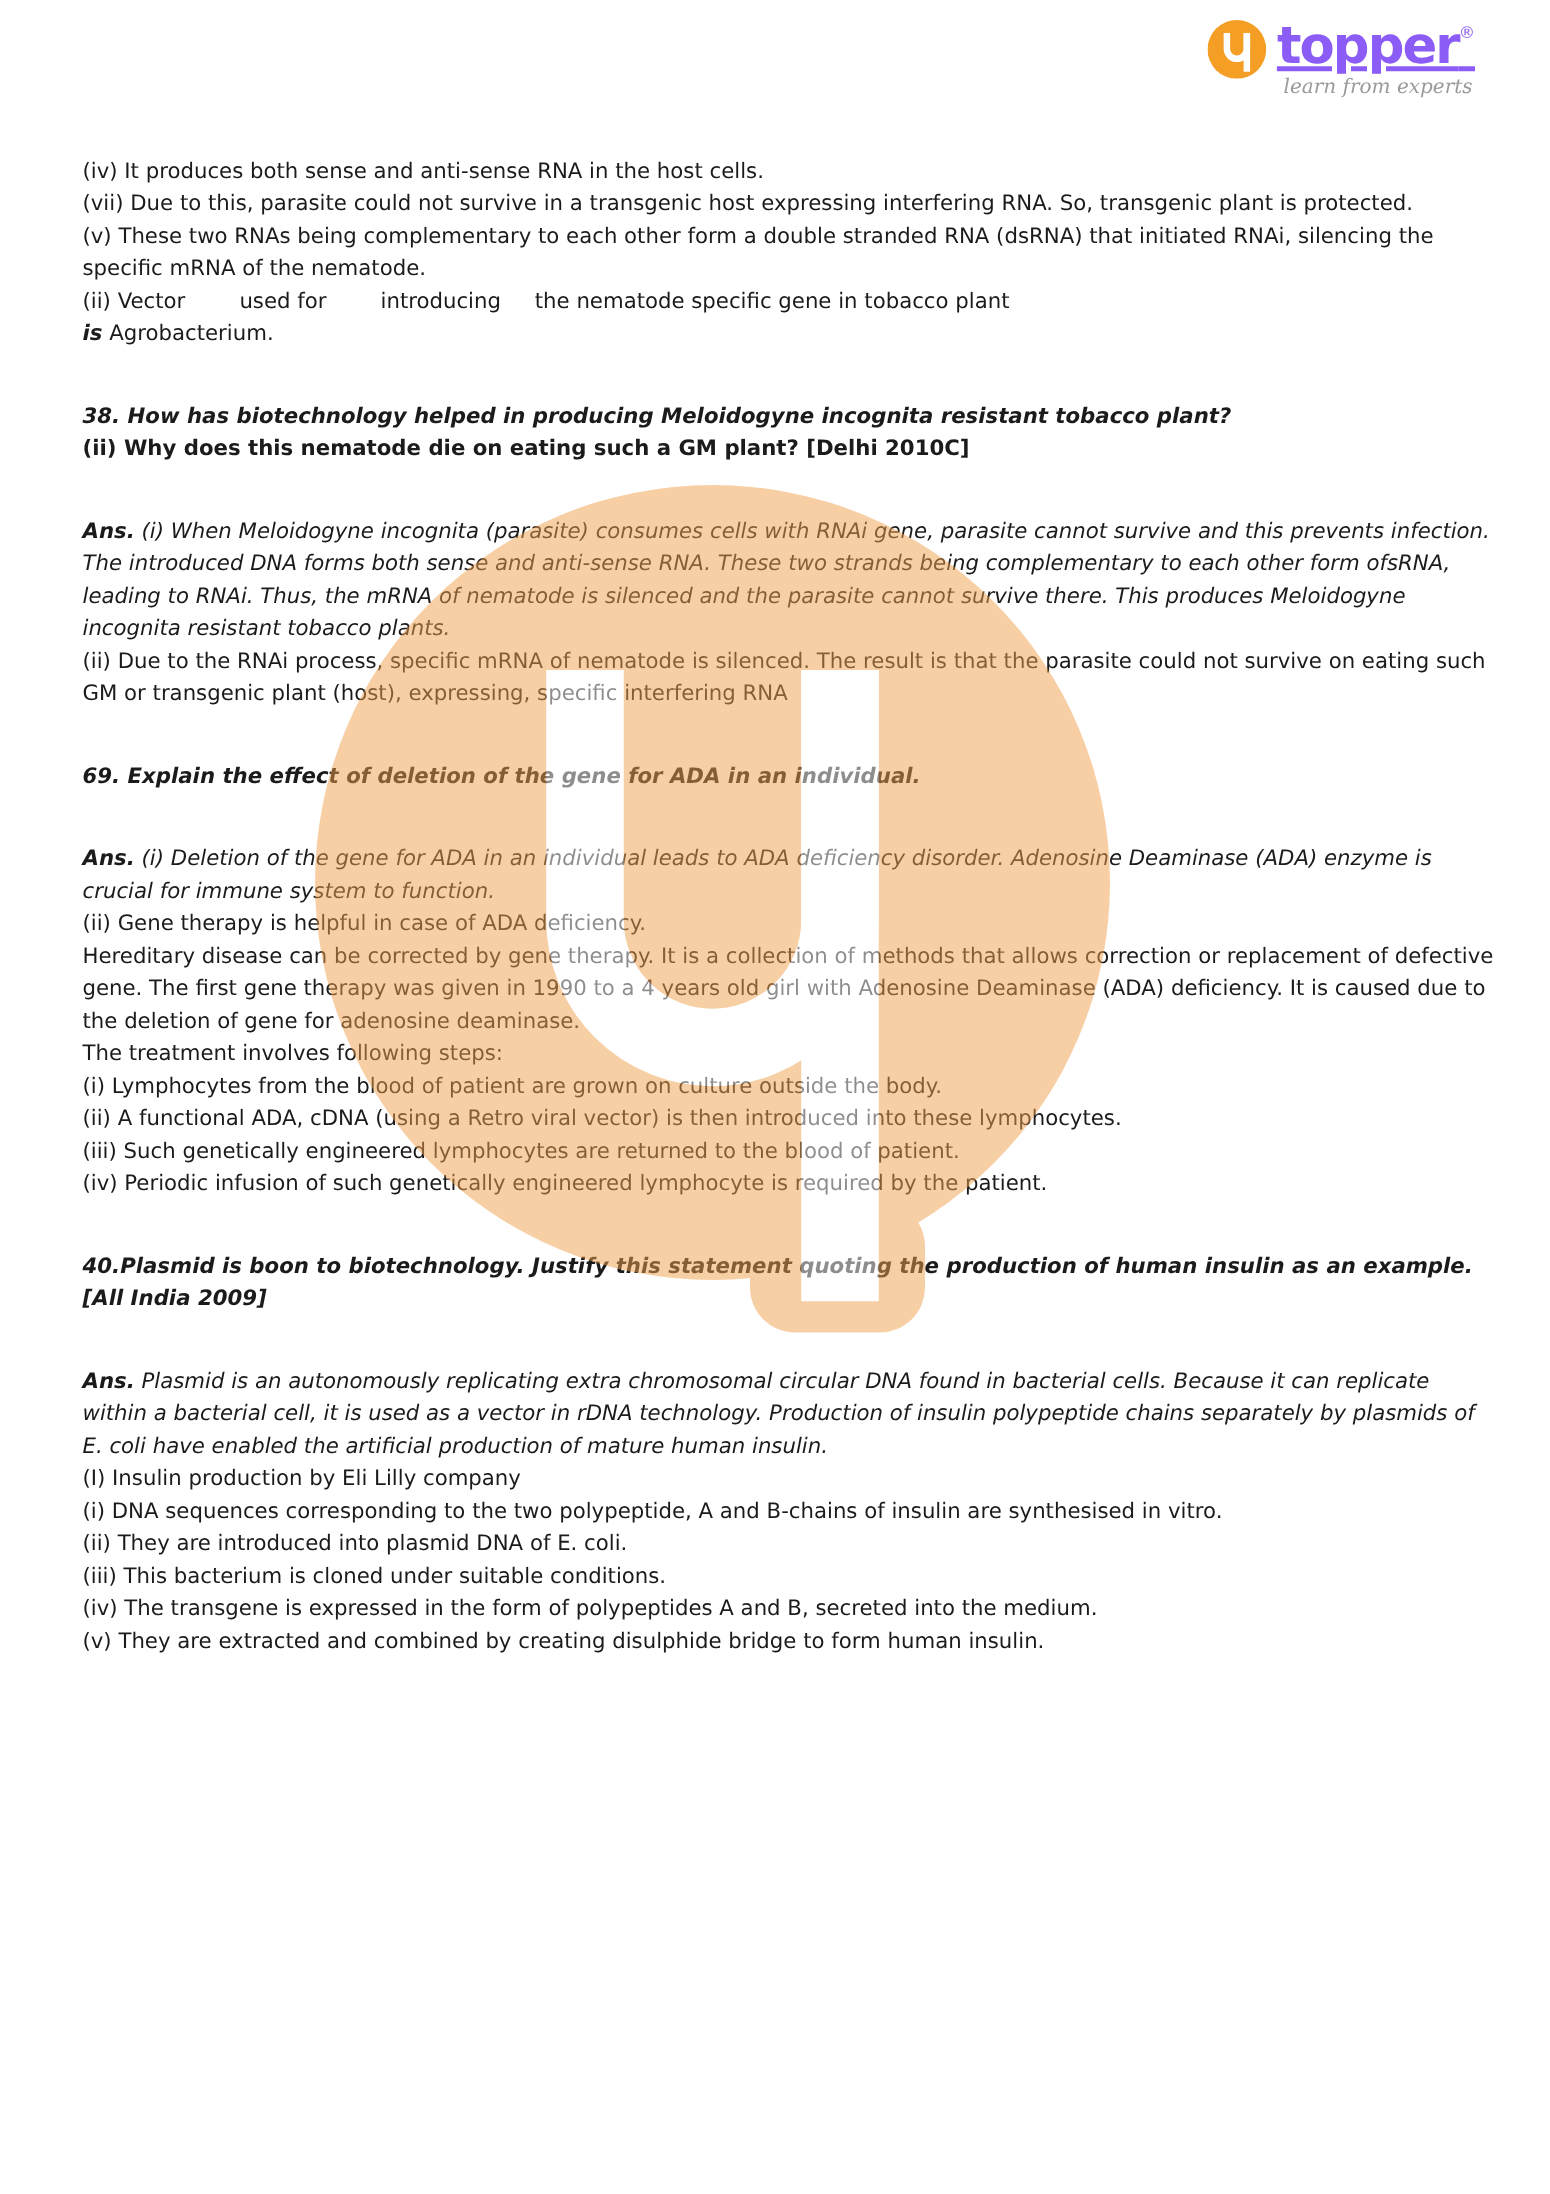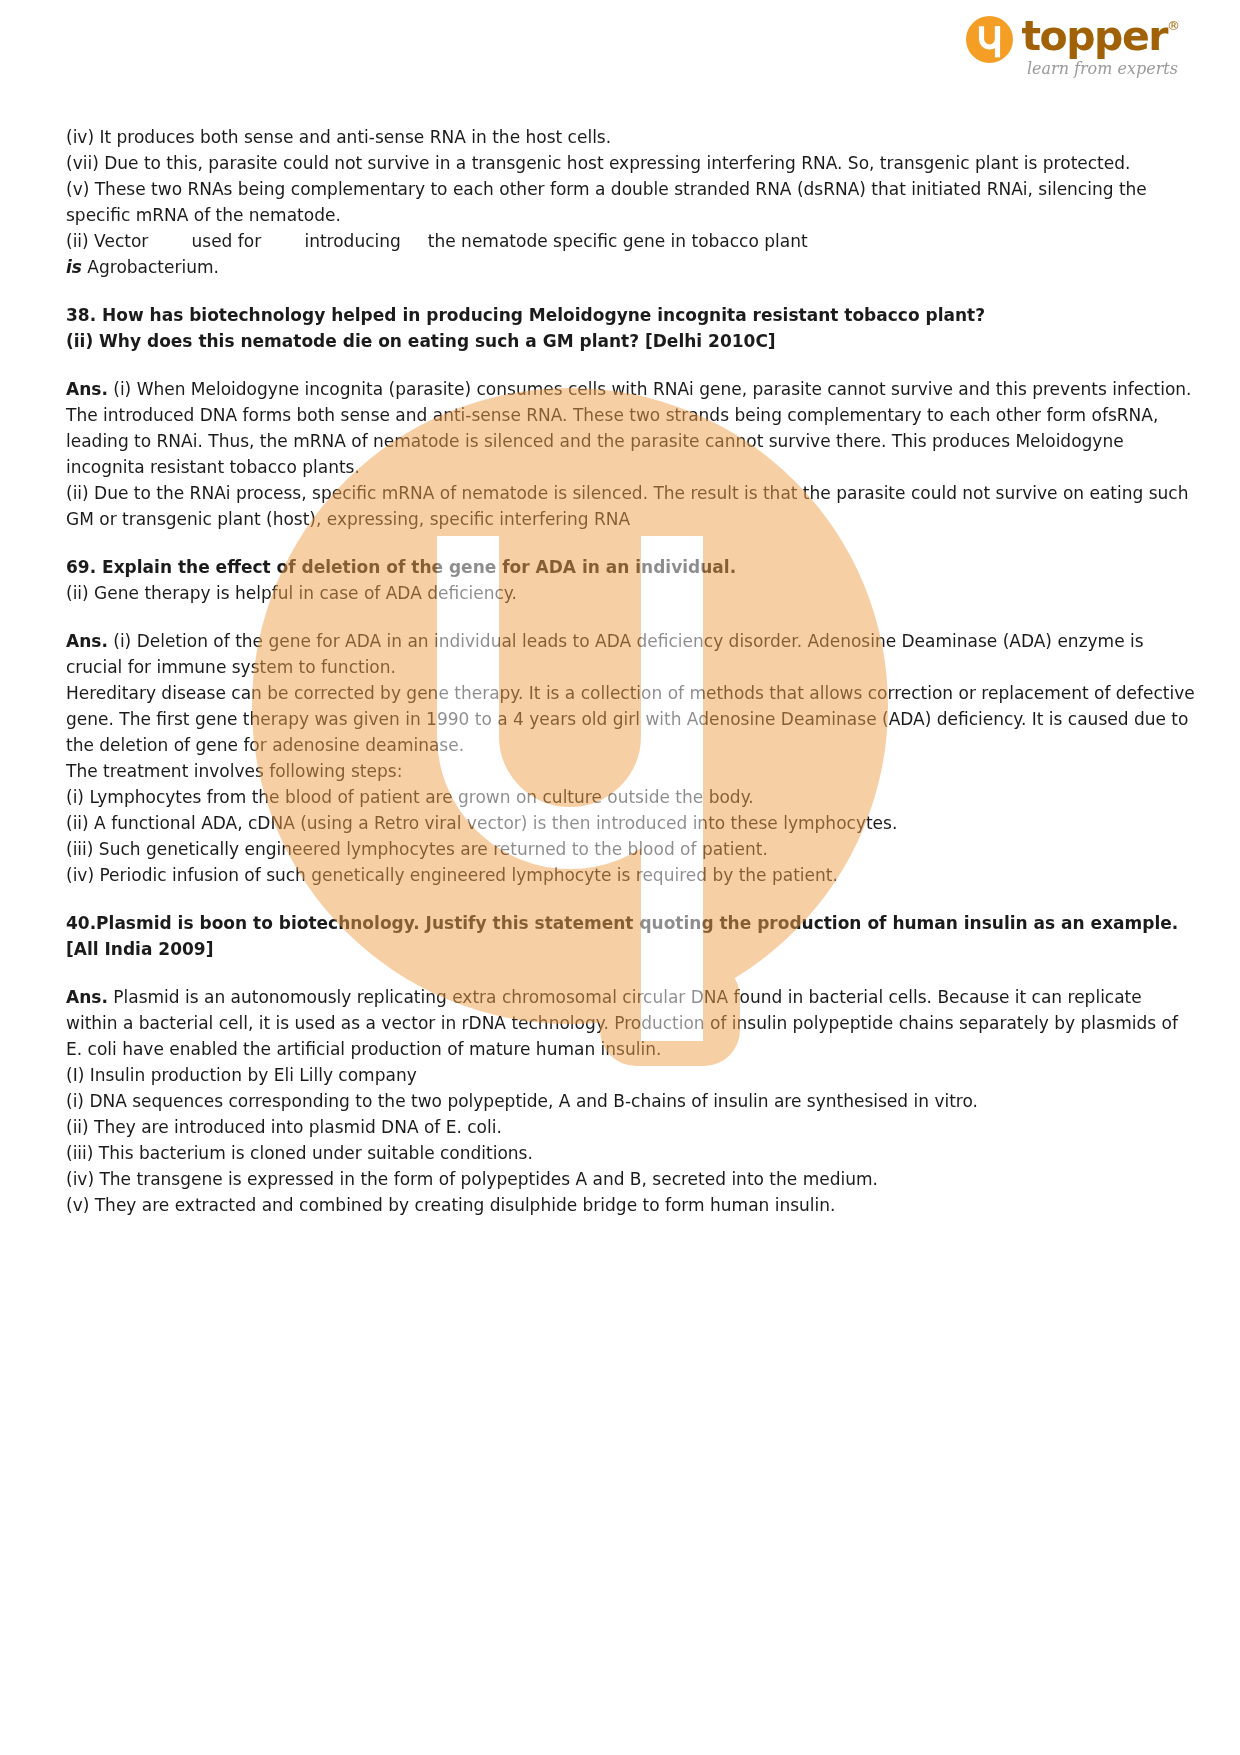--- a/index.html
+++ b/index.html
@@ -15,39 +15,39 @@
   
   .site-header {
     position: absolute; top: 16px; right: 60px;
     display: flex; align-items: flex-start; gap: 9px;
     z-index: 6;
   }
   .logo-icon { width: 47px; height: 47px; flex: 0 0 auto; }
   .logo-text-wrap { display: flex; flex-direction: column; align-items: flex-end; }
   .logo-brand {
     font-size: 41px; font-weight: 800; letter-spacing: -1.5px;
-    line-height: 1; color: #a16207;
+    line-height: 1; color: #8b5cf6; text-decoration: underline;
   }
   .logo-reg { font-size: 13px; font-weight: 400; vertical-align: 20px; letter-spacing: 0; }
   .logo-tagline {
     font-family: "DejaVu Serif", serif;
     font-style: italic; font-size: 16px; color: #9a9a9a;
     margin-top: 2px; margin-right: 2px;
   }
 
   
   main {
     position: relative;
     padding: 124px 44px 0 66px;
     font-size: 17px;
     line-height: 26px;
     z-index: 1;
   }
   main p { margin: 0; white-space: pre-wrap; }
-  main p.gap { margin-top: 22px; }
+  main p.gap { margin-top: 40px; font-style: italic; }
   main p.heading { font-weight: 700; }
 
   
   .watermark {
     position: absolute; left: 250px; top: 386px;
     width: 640px; height: 700px;
     z-index: 4;
     pointer-events: none;
   }
   .watermark svg { width: 100%; height: 100%; display: block; }
@@ -73,22 +73,22 @@
     <p class="body"><span>(iv) It produces both sense and anti-sense RNA in the host cells.</span></p>
     <p class="body"><span>(vii) Due to this, parasite could not survive in a transgenic host expressing interfering RNA. So, transgenic plant is protected.</span></p>
     <p class="body"><span>(v) These two RNAs being complementary to each other form a double stranded RNA (dsRNA) that initiated RNAi, silencing the specific mRNA of the nematode.</span></p>
     <p class="body"><span>(ii) Vector        used for        introducing     the nematode specific gene in tobacco plant</span></p>
     <p class="body"><span style="font-style: italic; font-weight: bold;">is</span><span> Agrobacterium.</span></p>
     <p class="heading gap"><span>38. How has biotechnology helped in producing Meloidogyne incognita resistant tobacco plant?</span></p>
     <p class="heading"><span>(ii) Why does this nematode die on eating such a GM plant? [Delhi 2010C]</span></p>
     <p class="body gap"><span style="font-weight: 700;">Ans.</span><span> (i) When Meloidogyne incognita (parasite) consumes cells with RNAi gene, parasite cannot survive and this prevents infection. The introduced DNA forms both sense and anti-sense RNA. These two strands being complementary to each other form ofsRNA, leading to RNAi. Thus, the mRNA of nematode is silenced and the parasite cannot survive there. This produces Meloidogyne incognita resistant tobacco plants.</span></p>
     <p class="body"><span>(ii) Due to the RNAi process, specific mRNA of nematode is silenced. The result is that the parasite could not survive on eating such GM or transgenic plant (host), expressing, specific interfering RNA</span></p>
     <p class="heading gap"><span>69. Explain the effect of deletion of the gene for ADA in an individual.</span></p>
+    <p class="body gap"><span style="font-weight: 700;">Ans.</span><span> (i) Deletion of the gene for ADA in an individual leads to ADA deficiency disorder. Adenosine Deaminase (ADA) enzyme is crucial for immune system to function.</span></p>
     <p class="body"><span>(ii) Gene therapy is helpful in case of ADA deficiency.</span></p>
-    <p class="body gap"><span style="font-weight: 700;">Ans.</span><span> (i) Deletion of the gene for ADA in an individual leads to ADA deficiency disorder. Adenosine Deaminase (ADA) enzyme is crucial for immune system to function.</span></p>
     <p class="body"><span>Hereditary disease can be corrected by gene therapy. It is a collection of methods that allows correction or replacement of defective gene. The first gene therapy was given in 1990 to a 4 years old girl with Adenosine Deaminase (ADA) deficiency. It is caused due to the deletion of gene for adenosine deaminase.</span></p>
     <p class="body"><span>The treatment involves following steps:</span></p>
     <p class="body"><span>(i) Lymphocytes from the blood of patient are grown on culture outside the body.</span></p>
     <p class="body"><span>(ii) A functional ADA, cDNA (using a Retro viral vector) is then introduced into these lymphocytes.</span></p>
     <p class="body"><span>(iii) Such genetically engineered lymphocytes are returned to the blood of patient.</span></p>
     <p class="body"><span>(iv) Periodic infusion of such genetically engineered lymphocyte is required by the patient.</span></p>
     <p class="heading gap"><span>40.Plasmid is boon to biotechnology. Justify this statement quoting the production of human insulin as an example.          [All India 2009]</span></p>
     <p class="body gap"><span style="font-weight: 700;">Ans.</span><span> Plasmid is an autonomously replicating extra chromosomal circular DNA found in bacterial cells. Because it can replicate within a bacterial cell, it is used as a vector in rDNA technology. Production of insulin polypeptide chains separately by plasmids of E. coli have enabled the artificial production of mature human insulin.</span></p>
     <p class="body"><span>(I) Insulin production by Eli Lilly company</span></p>
     <p class="body"><span>(i) DNA sequences corresponding to the two polypeptide, A and B-chains of insulin are synthesised in vitro.</span></p>

